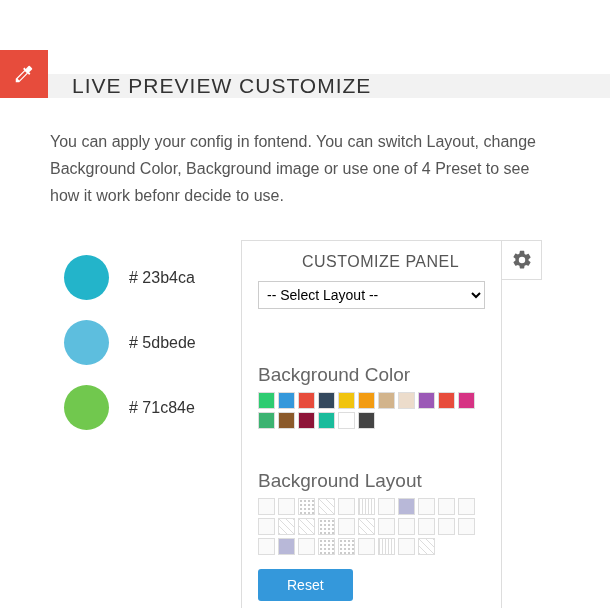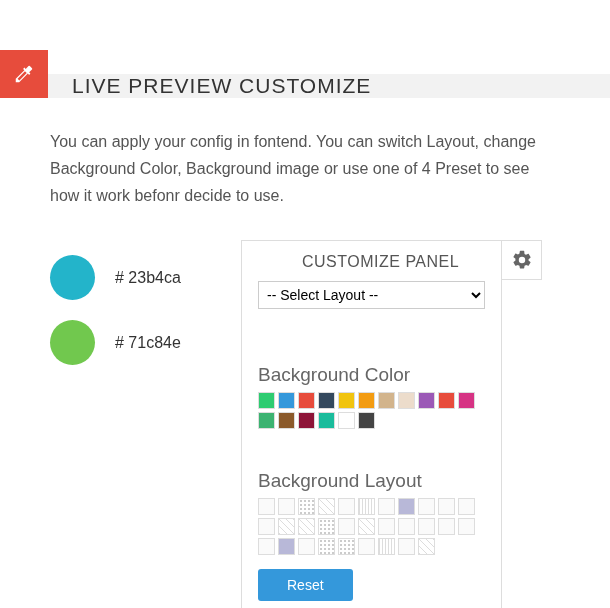--- a/index.html
+++ b/index.html
@@ -34,21 +34,21 @@
 
     .intro {
       padding: 30px 56px 10px 50px;
       color: #555;
       font-size: 16px;
       line-height: 1.7;
     }
 
     .color-list {
       position: absolute;
-      left: 50px;
+      left: 64px;
       top: 255px;
     }
     .color-row {
       display: flex;
       align-items: center;
       margin-bottom: 20px;
     }
     .swatch-circle {
       width: 45px;
       height: 45px;
@@ -160,20 +160,24 @@
   </div>
   <div class="header-title">LIVE PREVIEW CUSTOMIZE</div>
 </div>
 
 <div class="intro">You can apply your config in fontend. You can switch Layout, change Background Color, Background image or use one of 4 Preset to see how it work befonr decide to use.</div>
 
 <div class="color-list">
     <div class="color-row">
       <div class="swatch-circle" style="background: rgb(35, 180, 202);"></div>
       <div class="swatch-label"># 23b4ca</div>
+    </div>
+    <div class="color-row">
+      <div class="swatch-circle" style="background: rgb(93, 190, 222);"></div>
+      <div class="swatch-label"># 5dbede</div>
     </div>
     <div class="color-row">
       <div class="swatch-circle" style="background: rgb(113, 200, 78);"></div>
       <div class="swatch-label"># 71c84e</div>
     </div>
   </div>
 
 <div class="panel-wrap">
   <div class="panel">
     <div class="panel-title">CUSTOMIZE PANEL</div>

